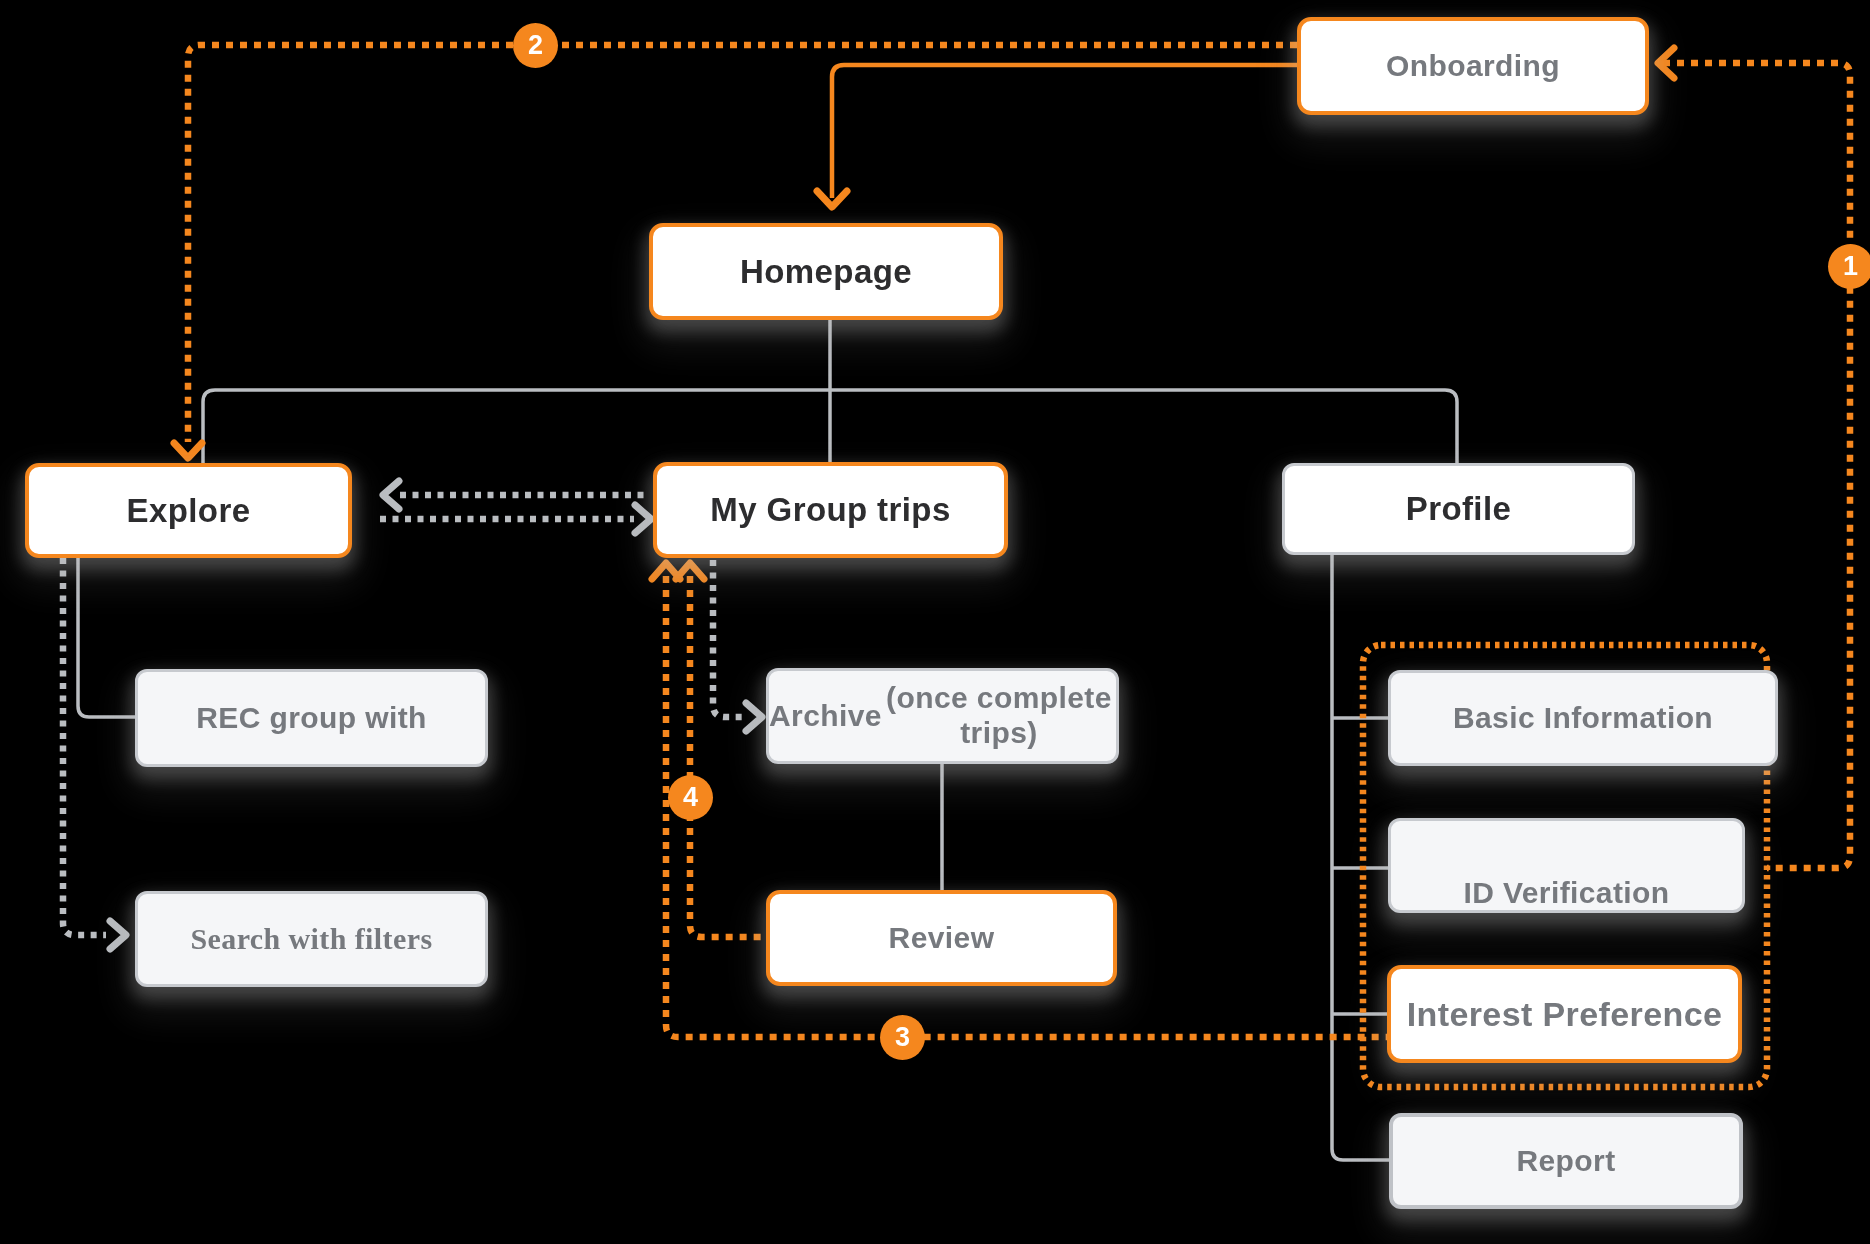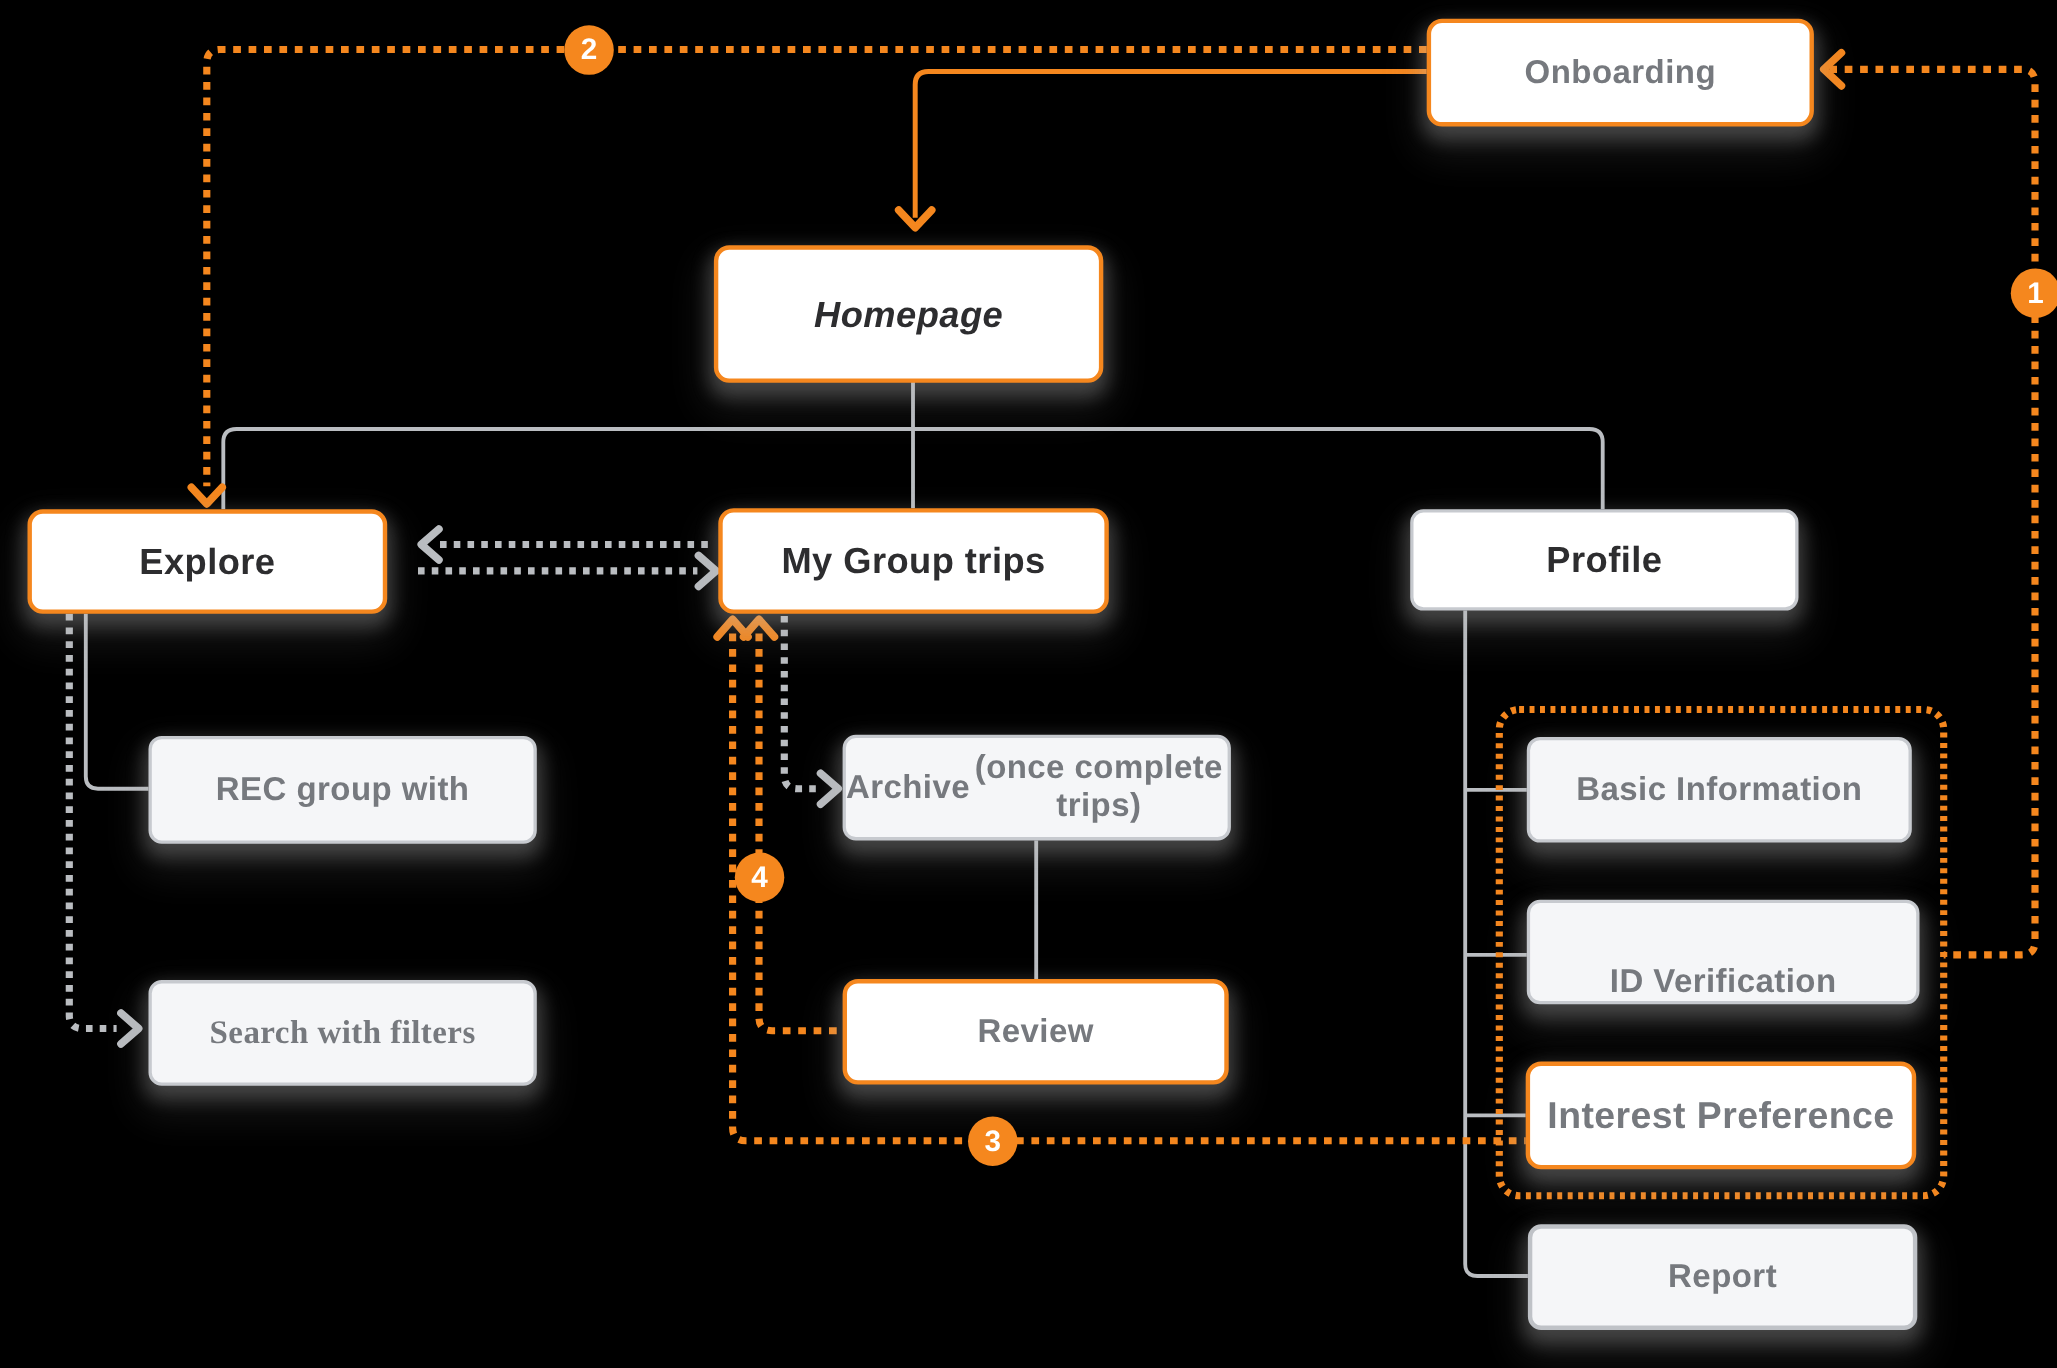--- a/index.html
+++ b/index.html
@@ -45,29 +45,29 @@
   .big-gray-label{color:var(--text-gray);font-size:34px;}
 
   .badge{
     position:absolute;z-index:4;width:45px;height:45px;border-radius:50%;
     background:var(--accent);color:#fff;font-weight:bold;font-size:27px;
     display:flex;align-items:center;justify-content:center;
   }
 
   
   #onboarding{left:1297px;top:17px;width:352px;height:98px;}
-  #homepage{left:649px;top:223px;width:354px;height:125px;font-style:italic;}
+  #homepage{left:649px;top:223px;width:354px;height:97px;}
   #explore{left:25px;top:463px;width:327px;height:95px;}
   #my-group-trips{left:653px;top:462px;width:355px;height:96px;}
   #profile{left:1282px;top:463px;width:353px;height:92px;}
   #rec-group-trips{left:135px;top:669px;width:353px;height:98px;}
   #search-with-filters{left:135px;top:891px;width:353px;height:96px;font-family:Liberation Serif, serif;}
   #archive{left:766px;top:668px;width:353px;height:96px;}
   #review{left:766px;top:890px;width:351px;height:96px;}
-  #basic-information{left:1388px;top:670px;width:350px;height:96px;}
+  #basic-information{left:1388px;top:670px;width:390px;height:96px;}
   #id-verification{left:1388px;top:818px;width:357px;height:95px;align-items:flex-end;}
   #interest-preference{left:1387px;top:965px;width:355px;height:98px;}
   #report{left:1389px;top:1113px;width:354px;height:96px;}
 
   #badge-1{left:1828px;top:244px;}
   #badge-2{left:513px;top:23px;}
   #badge-3{left:880px;top:1015px;}
   #badge-4{left:668px;top:775px;}
 </style>
 </head>

